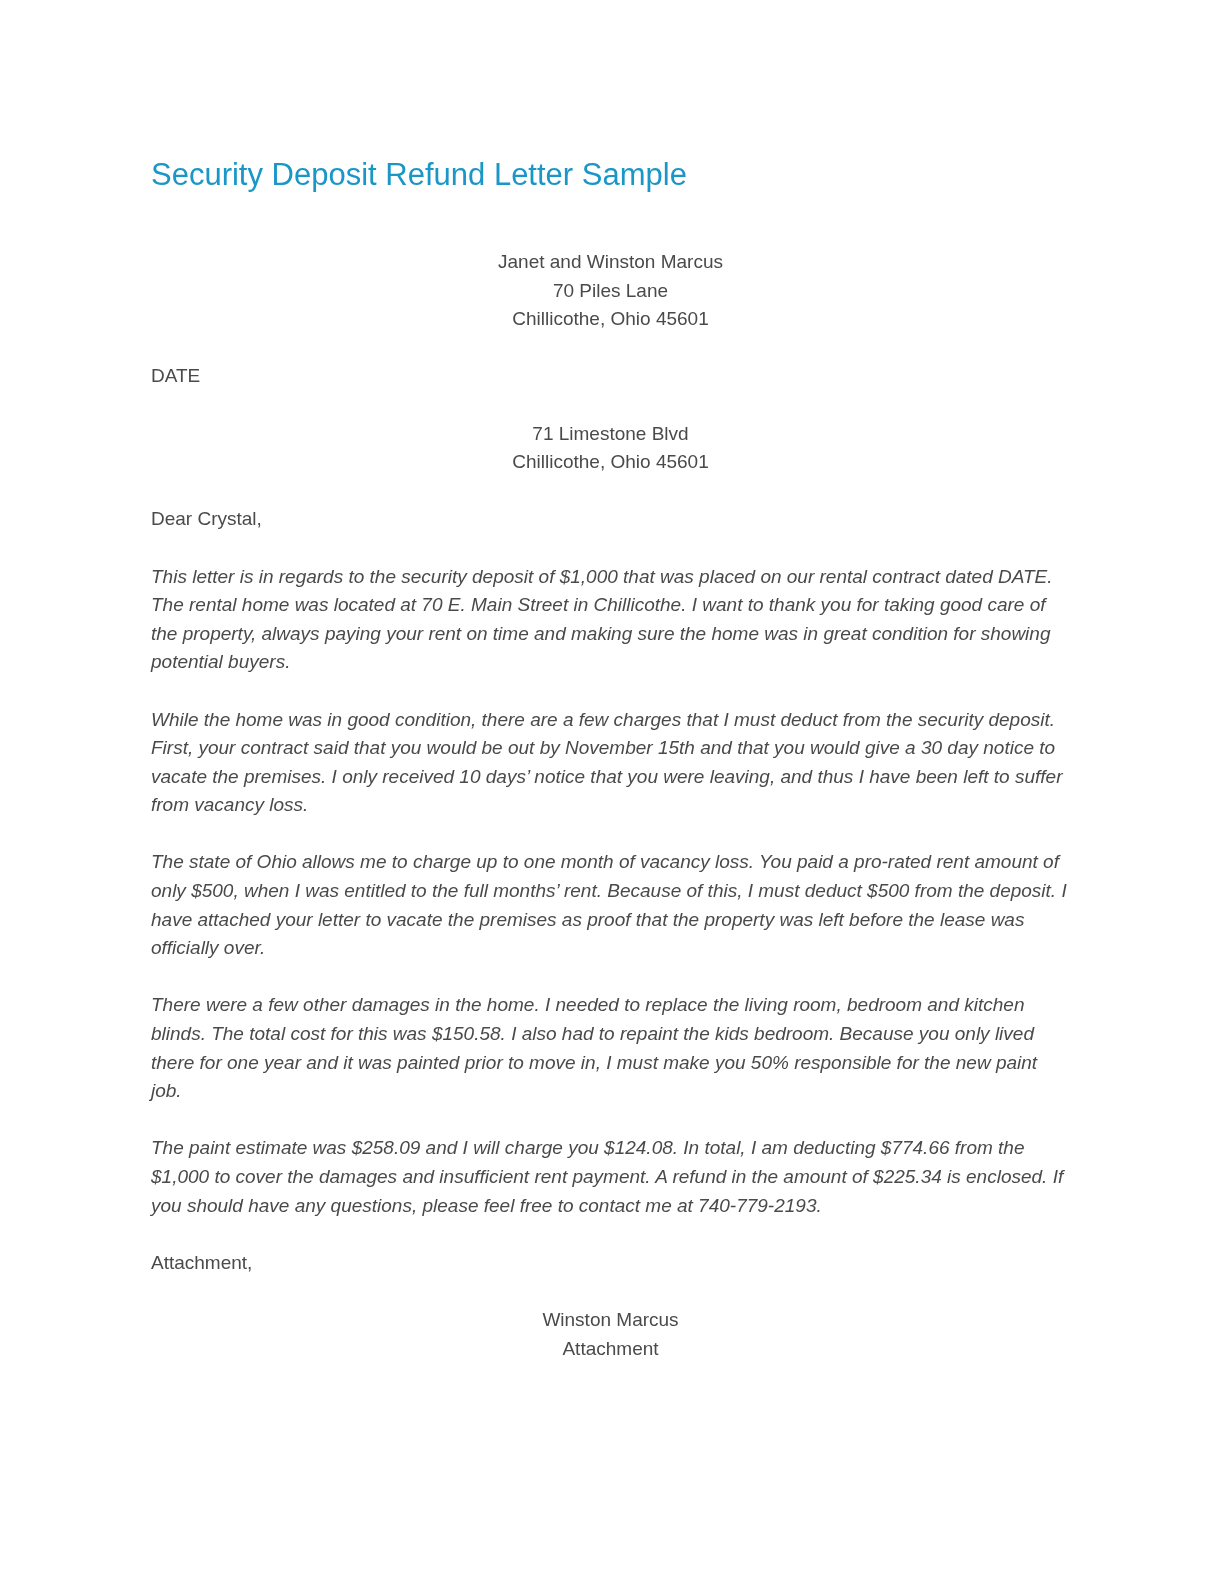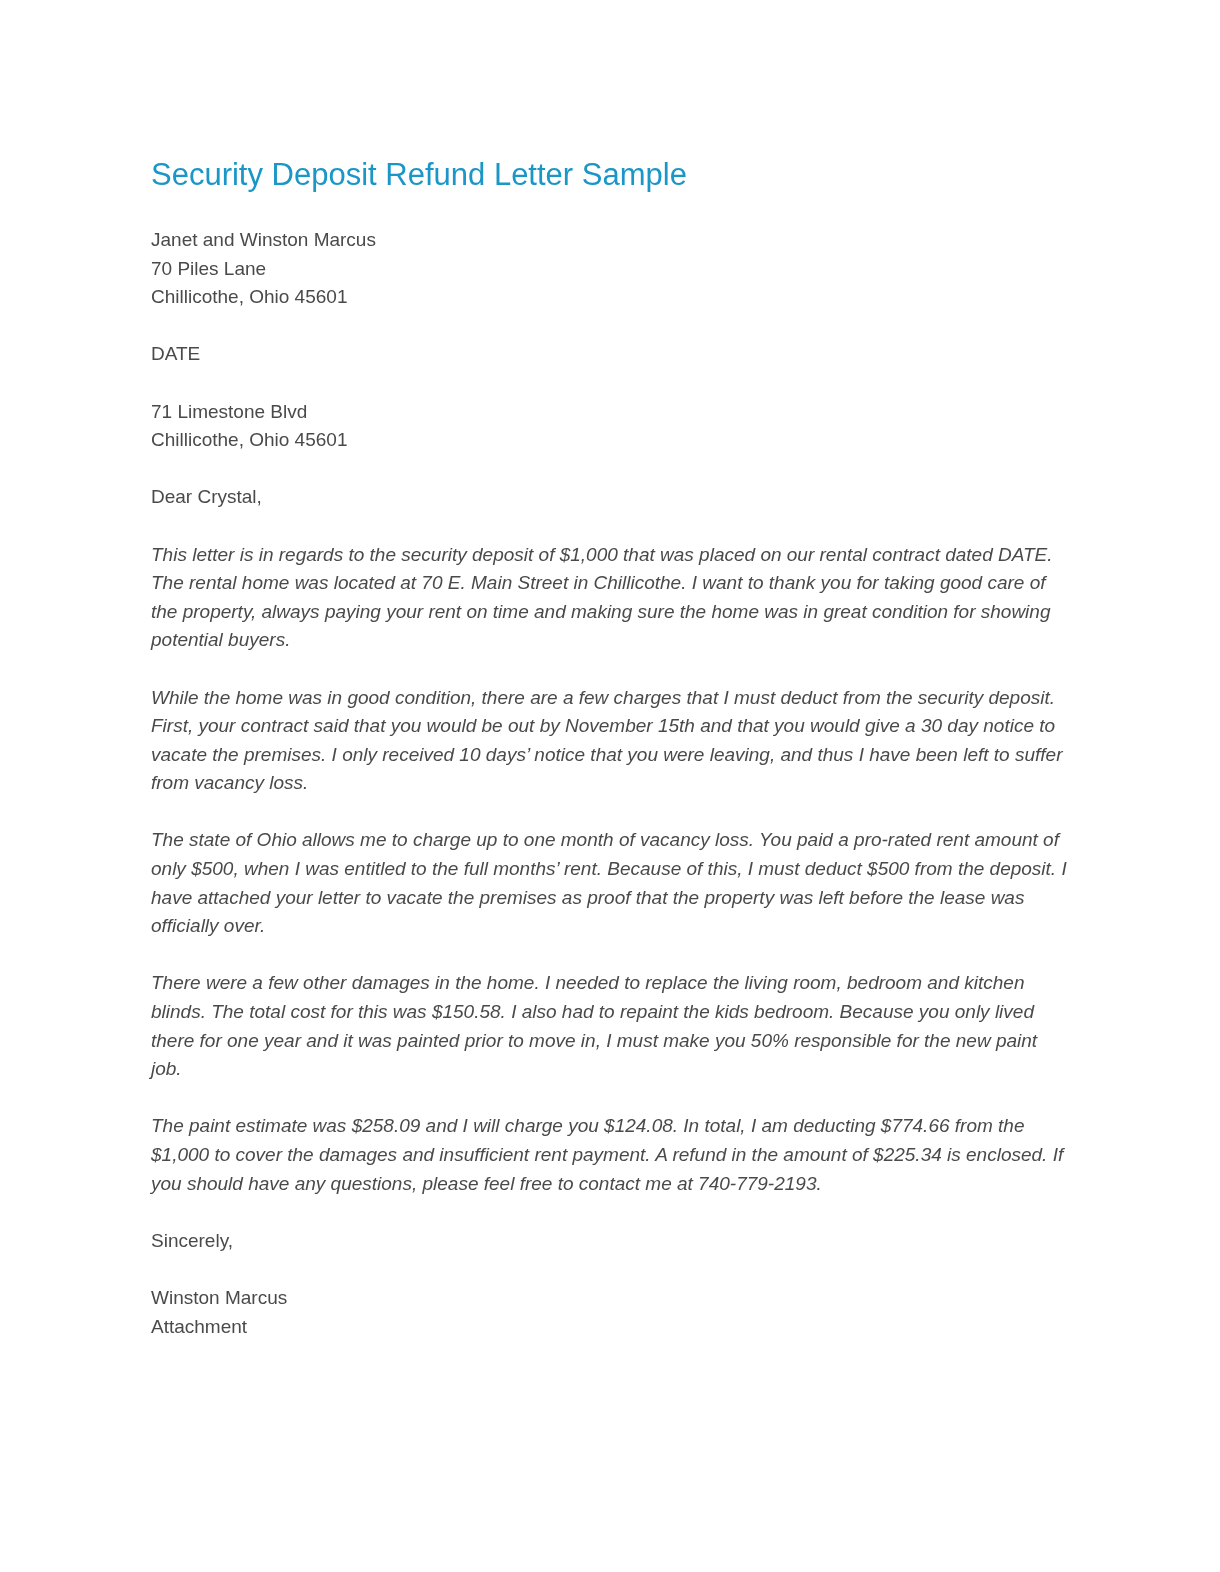--- a/index.html
+++ b/index.html
@@ -23,33 +23,34 @@
     height: 1572px;
     padding: 155px 150px 0 151px;
     background: var(--color-page);
   }
   .letter-title {
     font-family: "Liberation Sans", sans-serif;
     font-size: 31px;
     font-weight: 400;
     line-height: 40px;
     color: var(--color-title);
-    margin: 0 0 31px 0;
+    margin: 0 0 53px 0;
   }
   .letter-body {
     width: 919px;
   }
   .block {
     font-size: 19px;
     line-height: 28.6px;
     margin: 0 0 28.6px 0;
   }
   .block .line {
     font-size: 19px;
     line-height: 28.6px;
+    text-align: center;
   }
   p.para {
     font-size: 19px;
     line-height: 28.6px;
     margin: 0 0 28.6px 0;
     font-style: italic;
   }
 </style>
 </head>
 <body>
@@ -78,21 +79,21 @@
     <p class="para">This letter is in regards to the security deposit of $1,000 that was placed on our rental contract dated DATE. The rental home was located at 70 E. Main Street in Chillicothe. I want to thank you for taking good care of the property, always paying your rent on time and making sure the home was in great condition for showing potential buyers.</p>
 
     <p class="para">While the home was in good condition, there are a few charges that I must deduct from the security deposit. First, your contract said that you would be out by November 15th and that you would give a 30 day notice to vacate the premises. I only received 10 days’ notice that you were leaving, and thus I have been left to suffer from vacancy loss.</p>
 
     <p class="para">The state of Ohio allows me to charge up to one month of vacancy loss. You paid a pro-rated rent amount of only $500, when I was entitled to the full months’ rent. Because of this, I must deduct $500 from the deposit. I have attached your letter to vacate the premises as proof that the property was left before the lease was officially over.</p>
 
     <p class="para">There were a few other damages in the home. I needed to replace the living room, bedroom and kitchen blinds. The total cost for this was $150.58. I also had to repaint the kids bedroom. Because you only lived there for one year and it was painted prior to move in, I must make you 50% responsible for the new paint job.</p>
 
     <p class="para">The paint estimate was $258.09 and I will charge you $124.08. In total, I am deducting $774.66 from the $1,000 to cover the damages and insufficient rent payment. A refund in the amount of $225.34 is enclosed. If you should have any questions, please feel free to contact me at 740-779-2193.</p>
 
-    <div class="block">Sincerely,</div>
+    <div class="block">Attachment,</div>
 
     <div class="block">
       <div class="line">Winston Marcus</div>
       <div class="line">Attachment</div>
     </div>
 
   </div>
 </div>
 
 </body></html>

